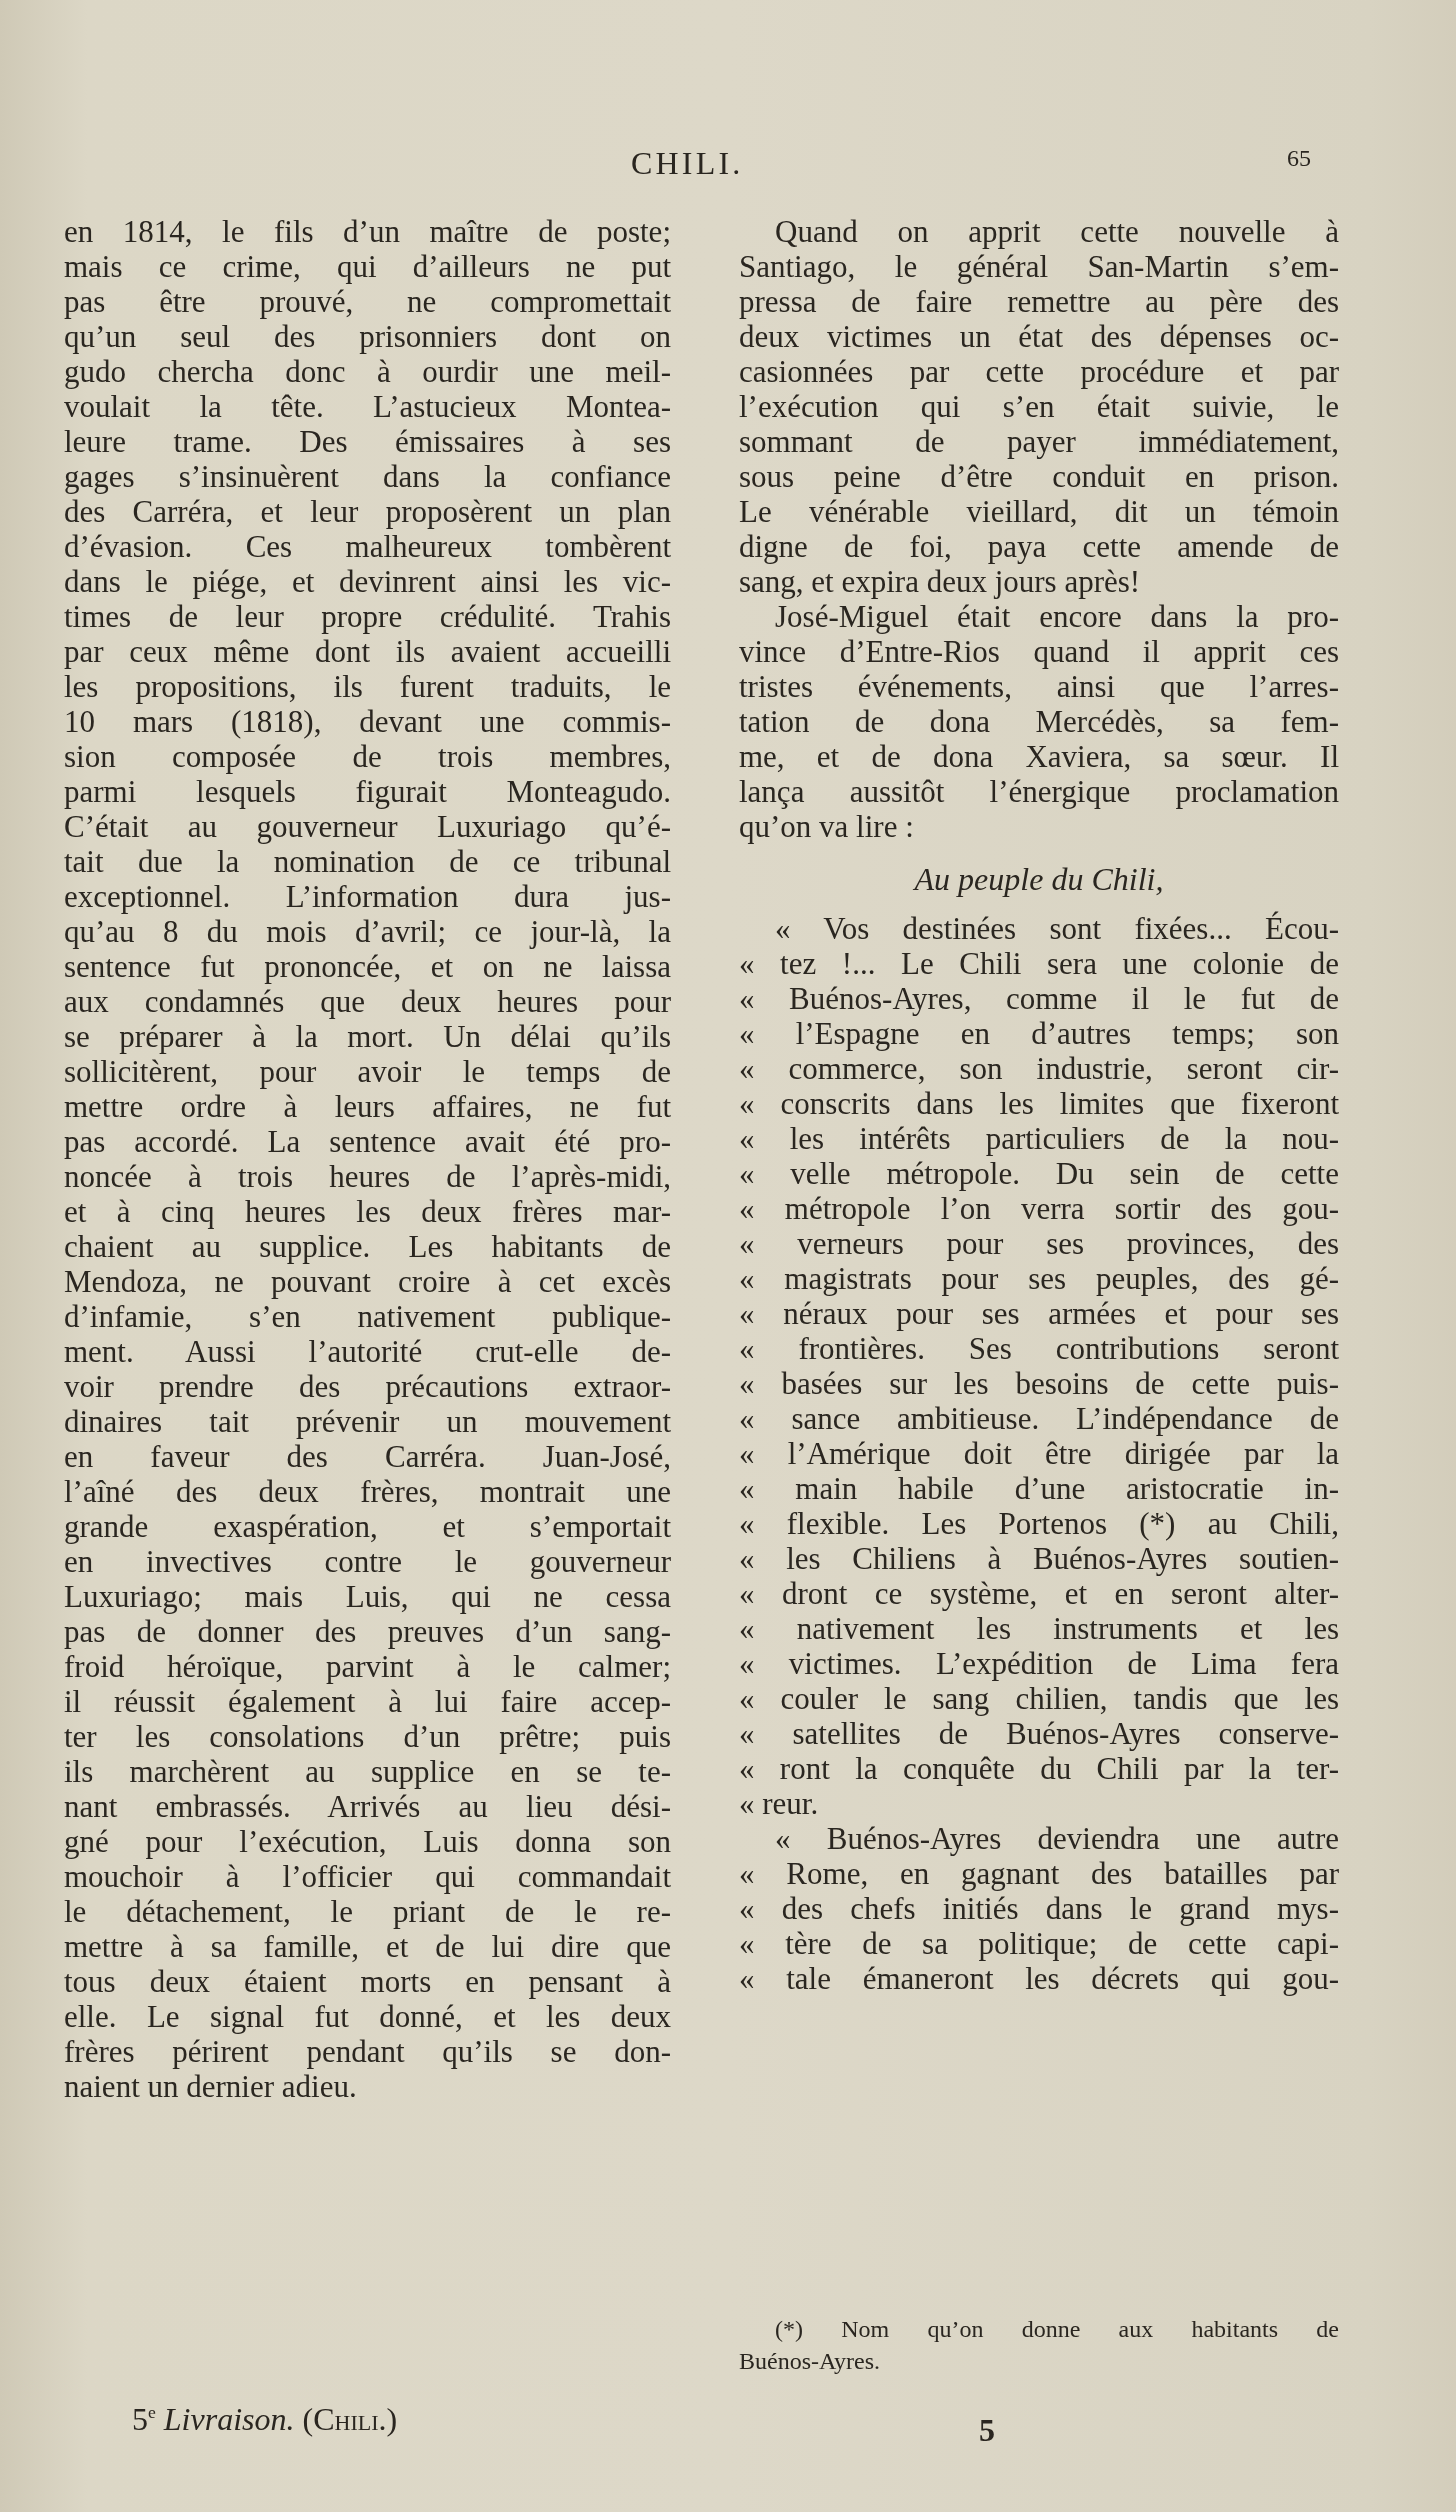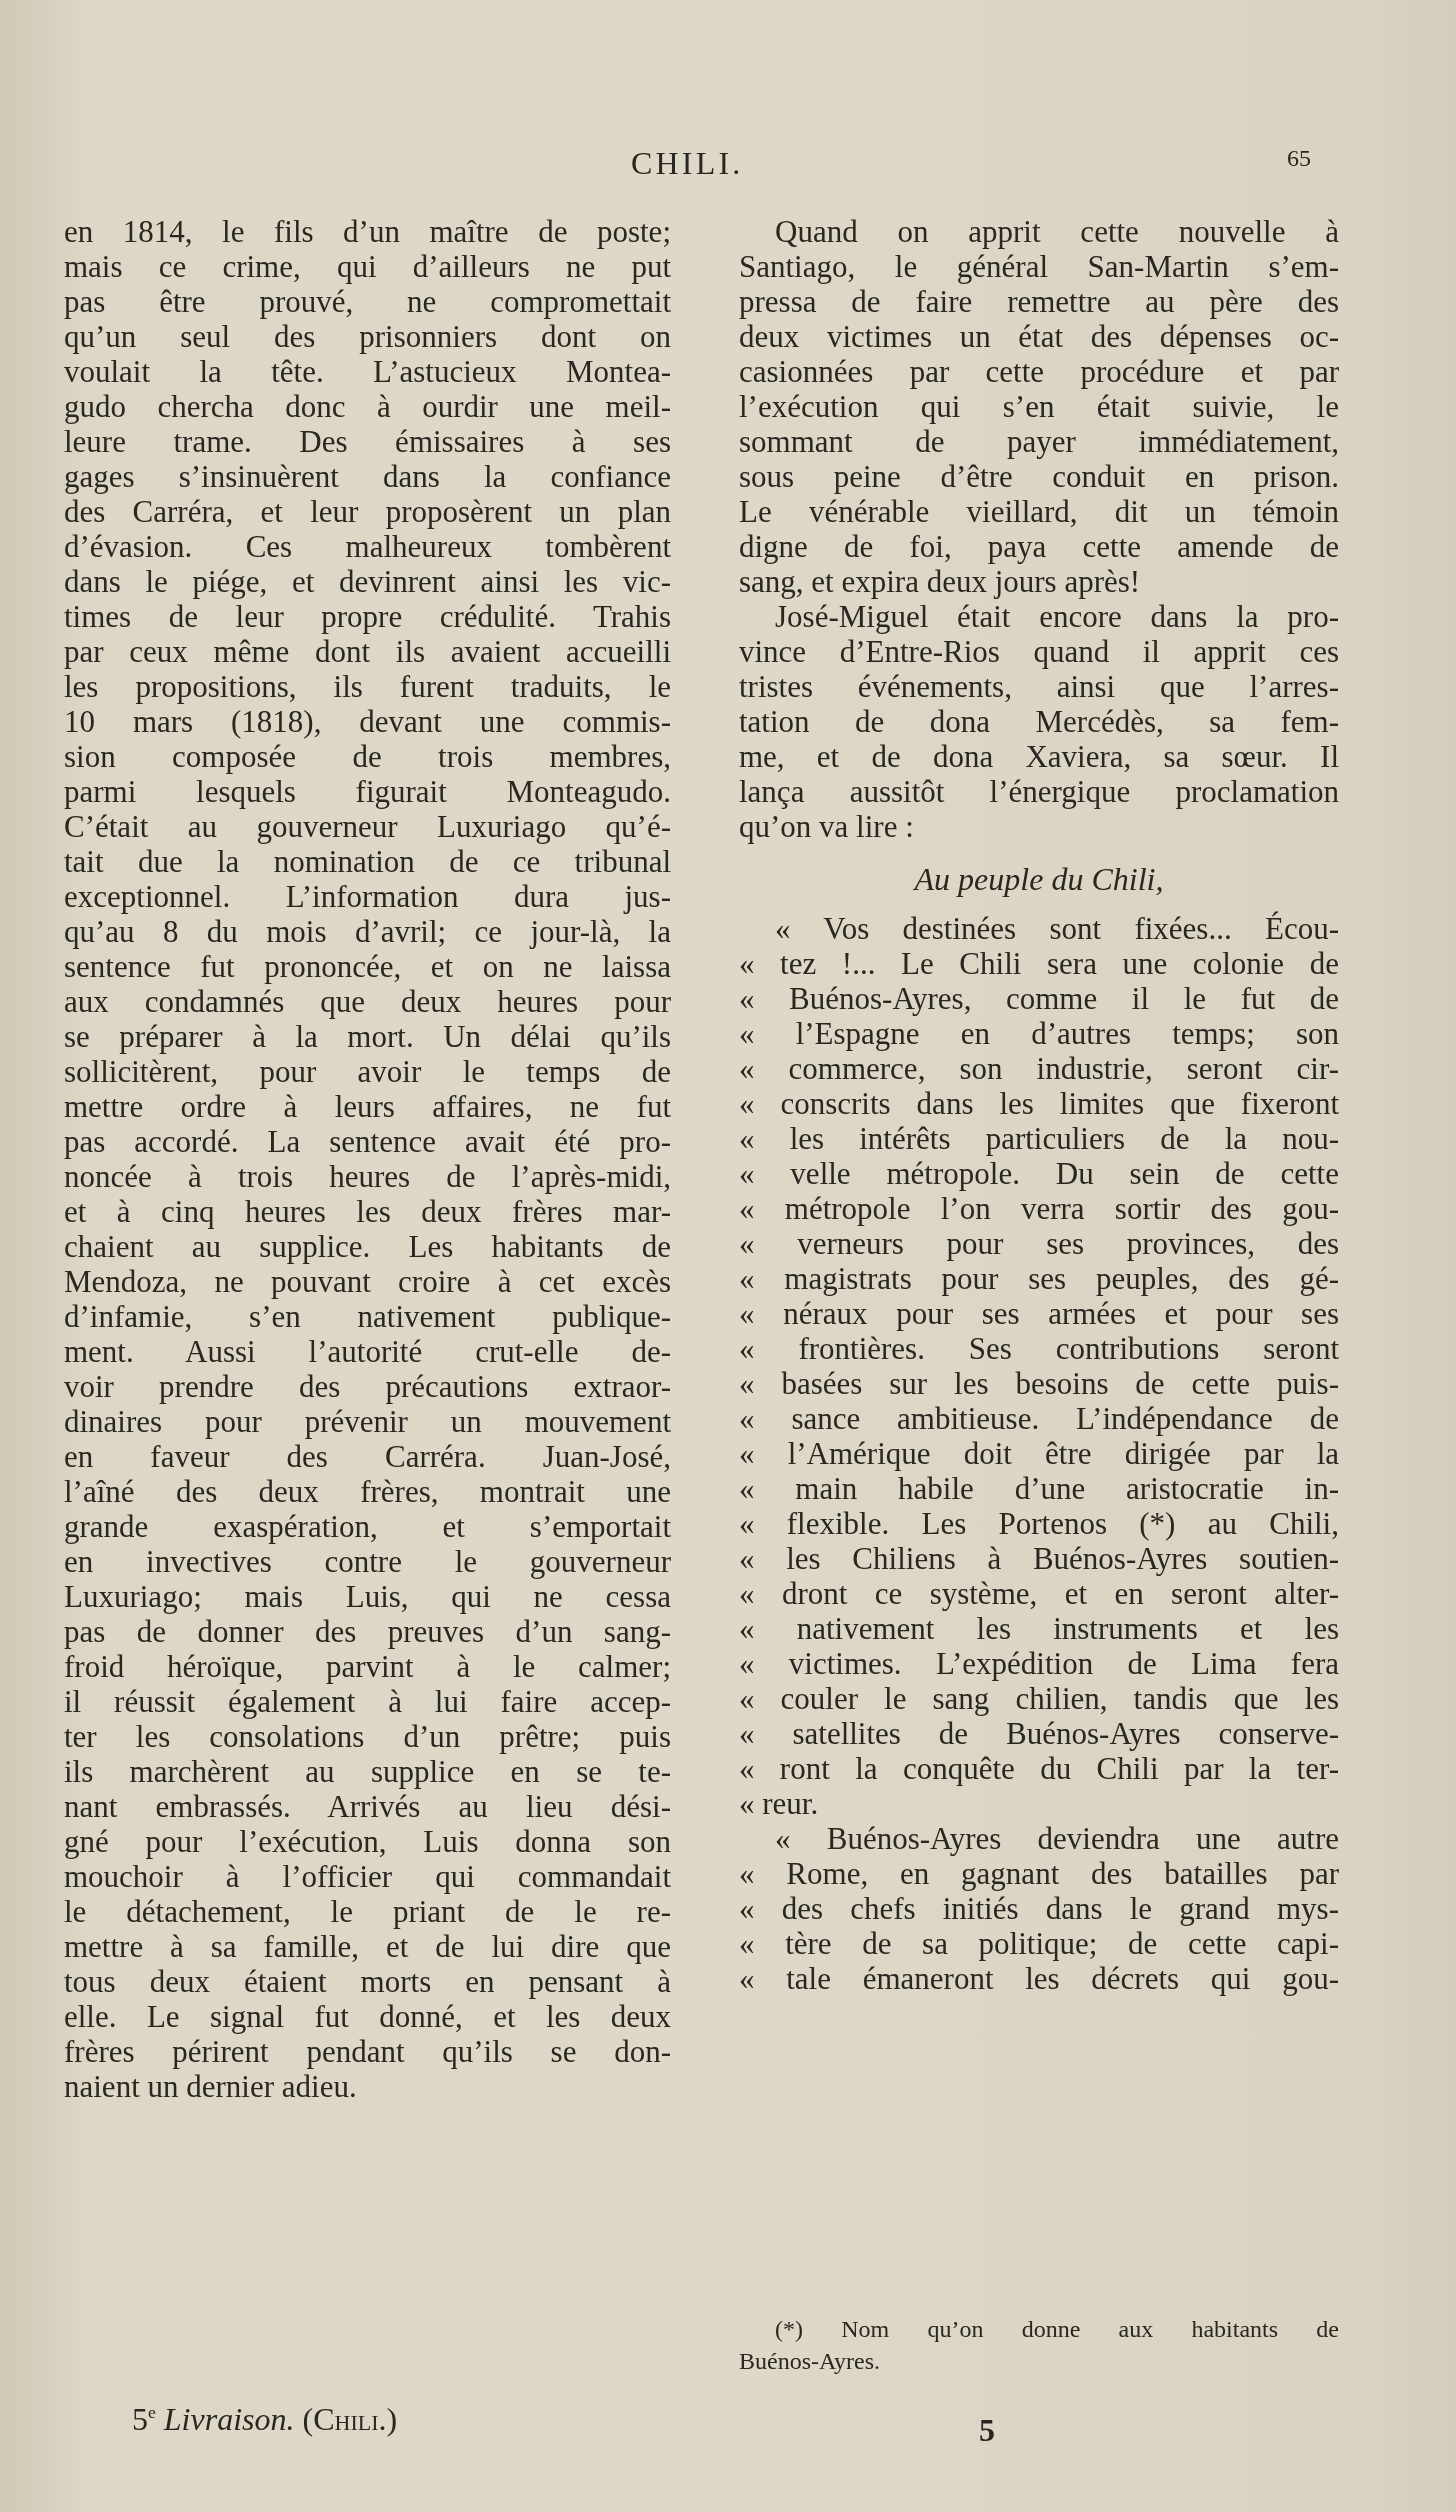--- a/index.html
+++ b/index.html
@@ -68,22 +68,22 @@
   <div class="running-head">
     <span class="running-title">CHILI.</span>
     <span class="page-number">65</span>
   </div>
 
   <div class="column col-left" id="left-col">
       <span class="line">en 1814, le fils d’un maître de poste;</span>
       <span class="line">mais ce crime, qui d’ailleurs ne put</span>
       <span class="line">pas être prouvé, ne compromettait</span>
       <span class="line">qu’un seul des prisonniers dont on</span>
+      <span class="line">gudo chercha donc à ourdir une meil-</span>
       <span class="line">voulait la tête. L’astucieux Montea-</span>
-      <span class="line">gudo chercha donc à ourdir une meil-</span>
       <span class="line">leure trame. Des émissaires à ses</span>
       <span class="line">gages s’insinuèrent dans la confiance</span>
       <span class="line">des Carréra, et leur proposèrent un plan</span>
       <span class="line">d’évasion. Ces malheureux tombèrent</span>
       <span class="line">dans le piége, et devinrent ainsi les vic-</span>
       <span class="line">times de leur propre crédulité. Trahis</span>
       <span class="line">par ceux même dont ils avaient accueilli</span>
       <span class="line">les propositions, ils furent traduits, le</span>
       <span class="line">10 mars (1818), devant une commis-</span>
       <span class="line">sion composée de trois membres,</span>
@@ -98,21 +98,21 @@
       <span class="line">sollicitèrent, pour avoir le temps de</span>
       <span class="line">mettre ordre à leurs affaires, ne fut</span>
       <span class="line">pas accordé. La sentence avait été pro-</span>
       <span class="line">noncée à trois heures de l’après-midi,</span>
       <span class="line">et à cinq heures les deux frères mar-</span>
       <span class="line">chaient au supplice. Les habitants de</span>
       <span class="line">Mendoza, ne pouvant croire à cet excès</span>
       <span class="line">d’infamie, s’en nativement publique-</span>
       <span class="line">ment. Aussi l’autorité crut-elle de-</span>
       <span class="line">voir prendre des précautions extraor-</span>
-      <span class="line">dinaires pour prévenir un mouvement</span>
+      <span class="line">dinaires tait prévenir un mouvement</span>
       <span class="line">en faveur des Carréra. Juan-José,</span>
       <span class="line">l’aîné des deux frères, montrait une</span>
       <span class="line">grande exaspération, et s’emportait</span>
       <span class="line">en invectives contre le gouverneur</span>
       <span class="line">Luxuriago; mais Luis, qui ne cessa</span>
       <span class="line">pas de donner des preuves d’un sang-</span>
       <span class="line">froid héroïque, parvint à le calmer;</span>
       <span class="line">il réussit également à lui faire accep-</span>
       <span class="line">ter les consolations d’un prêtre; puis</span>
       <span class="line">ils marchèrent au supplice en se te-</span>

